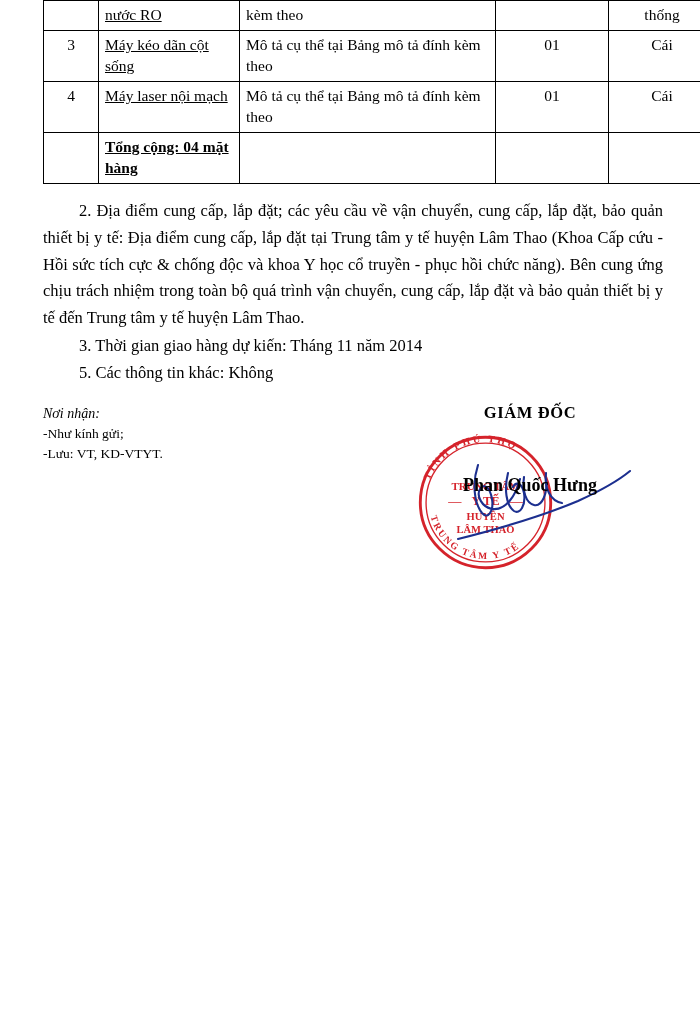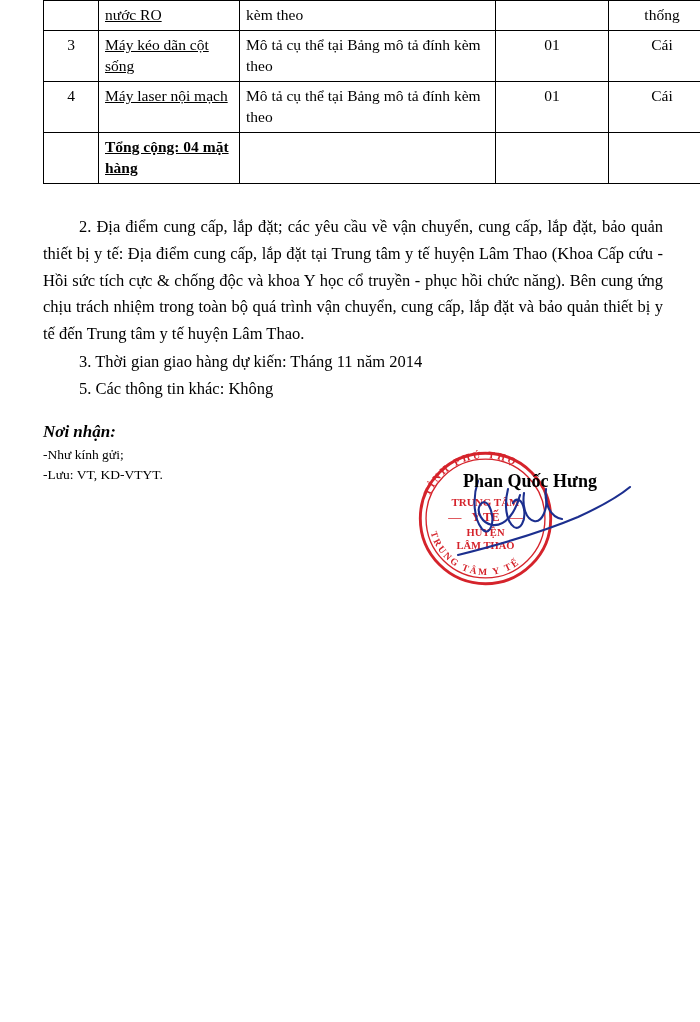--- a/index.html
+++ b/index.html
@@ -67,21 +67,21 @@
   .cut-row td {
     border-top: none;
   }
   .unit-bottom {
     vertical-align: bottom;
     text-align: center;
   }
 
   
   .body-text {
-    margin-top: 30px;
+    margin-top: 14px;
     font-size: 16.5px;
     line-height: 1.62;
     text-align: justify;
     padding: 0 7px 0 13px;
   }
   .body-text p {
     margin: 0 0 1px 0;
     text-indent: 36px;
   }
 
@@ -93,23 +93,23 @@
     height: 180px;
   }
   .recipients {
     position: absolute;
     left: 13px;
     top: 0;
     font-size: 13.5px;
     line-height: 1.5;
   }
   .recipients .title {
-    font-weight: bold;
+    font-weight: normal;
     font-style: italic;
-    font-size: 17px;
+    font-size: 14px;
   }
   .recipients .line {
     font-size: 13.5px;
   }
 
   .sign-block {
     position: absolute;
     left: 340px;
     top: 0;
     width: 320px;
@@ -194,20 +194,21 @@
 
   <div class="footer">
 
     <div class="recipients">
       <div class="title">Nơi nhận:</div>
       <div class="line">-Như kính gửi;</div>
       <div class="line">-Lưu: VT, KD-VTYT.</div>
     </div>
 
     <div class="sign-block">
+      <div class="sign-title">GIÁM ĐỐC</div>
       <div class="sign-name">Phan Quốc Hưng</div>
     </div>
 
     <svg class="stamp" viewBox="0 0 170 170">
       <defs>
         <path id="arcTop" d="M 85,85 m -66,0 a 66,66 0 1,1 132,0" fill="none"></path>
         <path id="arcTopText" d="M 22,85 a 63,63 0 0 1 126,0" fill="none"></path>
         <path id="arcBotText" d="M 26,85 a 59,59 0 0 0 118,0" fill="none"></path>
       </defs>
       <circle cx="85" cy="85" r="68" fill="none" stroke="#d5232b" stroke-width="3"></circle>

